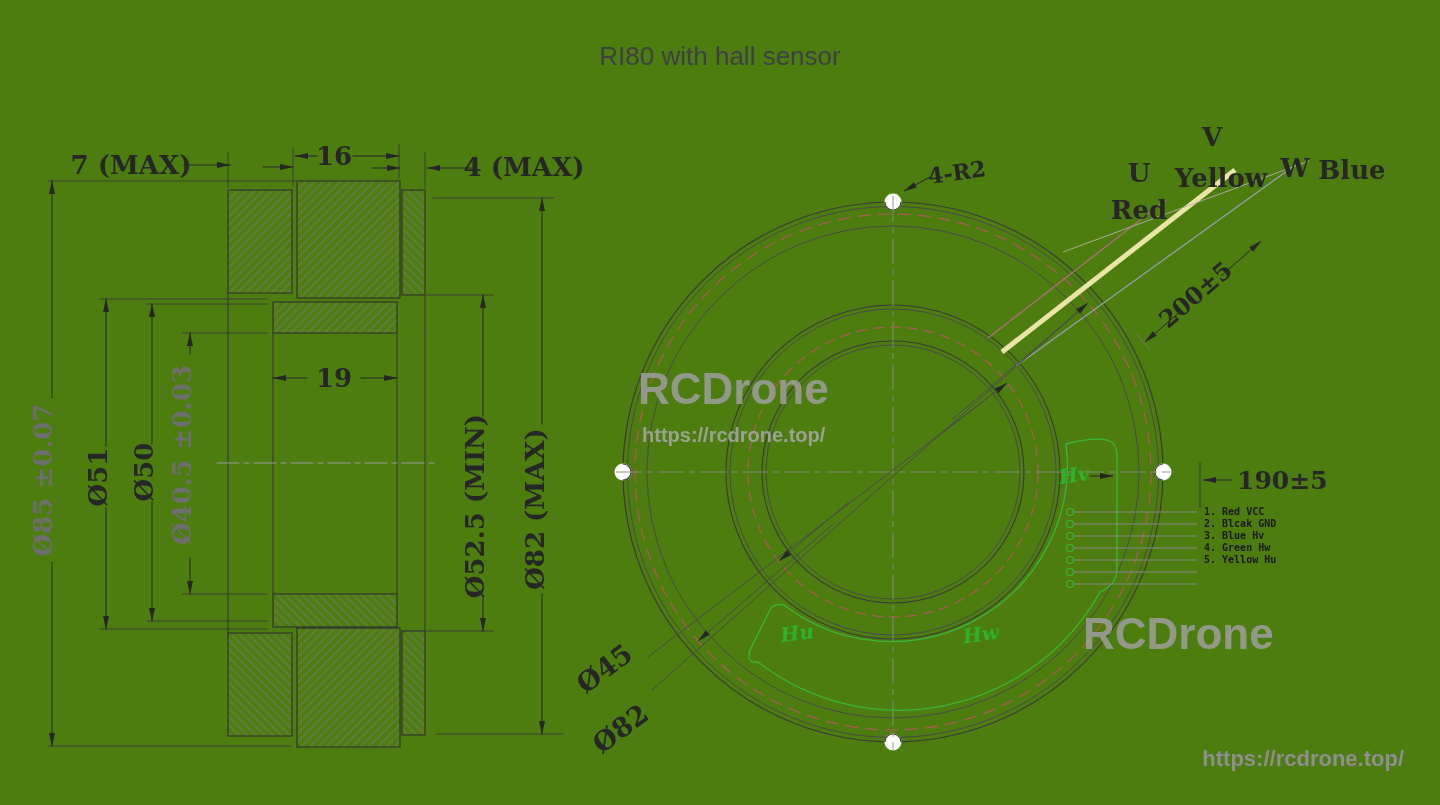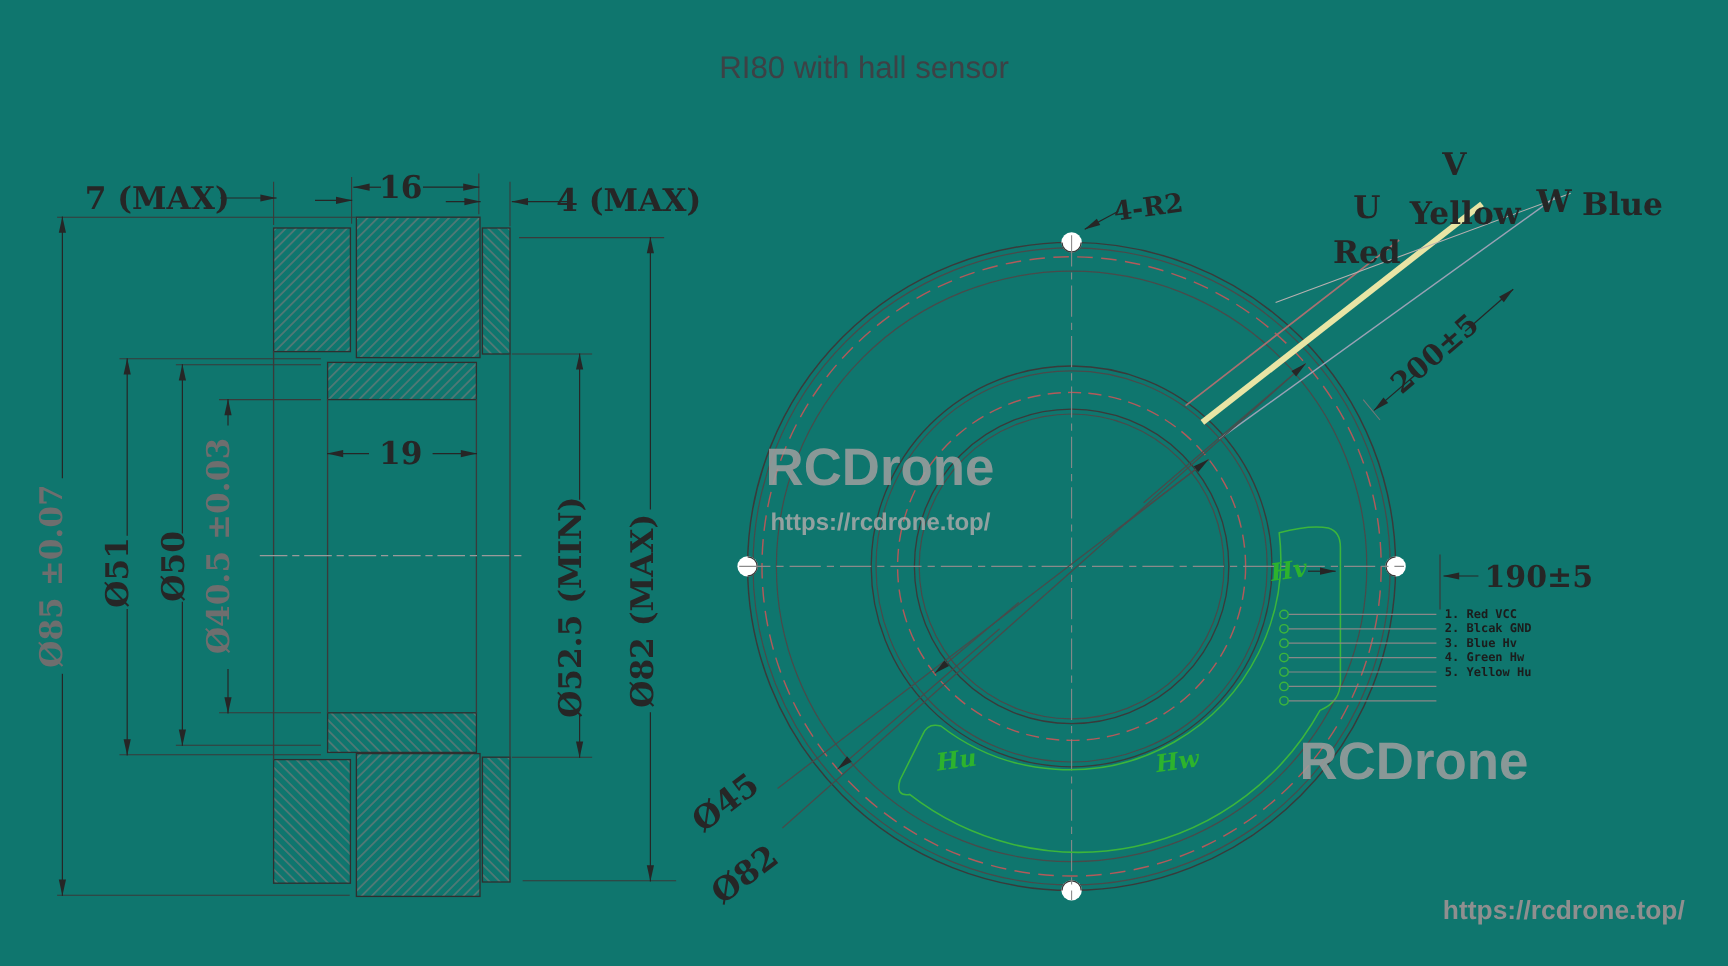--- a/index.html
+++ b/index.html
@@ -1,16 +1,16 @@
 <!DOCTYPE html>
 <html><head>
 <meta charset="utf-8">
 <style>
   html,body{margin:0;padding:0;background:#ffffff;}
-  .stage{position:relative;width:1440px;height:805px;background:#0f766e;overflow:hidden;
+  .stage{position:relative;width:1440px;height:805px;background:#4d7c0f;overflow:hidden;
          font-family:"Liberation Sans",sans-serif;}
   svg{display:block}
   text{user-select:none}
   .dim{font-family:"DejaVu Serif","Liberation Serif",serif;font-weight:bold;fill:#262626;}
   .dimg{font-family:"DejaVu Serif","Liberation Serif",serif;font-weight:bold;fill:#6e6e6e;}
   .pin{font-family:"DejaVu Sans Mono","Liberation Mono",monospace;font-weight:bold;fill:#1c1c1c;}
   .hall{font-family:"DejaVu Serif","Liberation Serif",serif;font-style:italic;font-weight:bold;fill:#2db32d;}
   .ttl{font-family:"Liberation Sans",sans-serif;fill:#3d4145;}
   .wm{font-family:"Liberation Sans",sans-serif;font-weight:bold;fill:#9f9f9f;}
   .wmu{font-family:"Liberation Sans",sans-serif;font-weight:bold;fill:#a9a9a9;}

